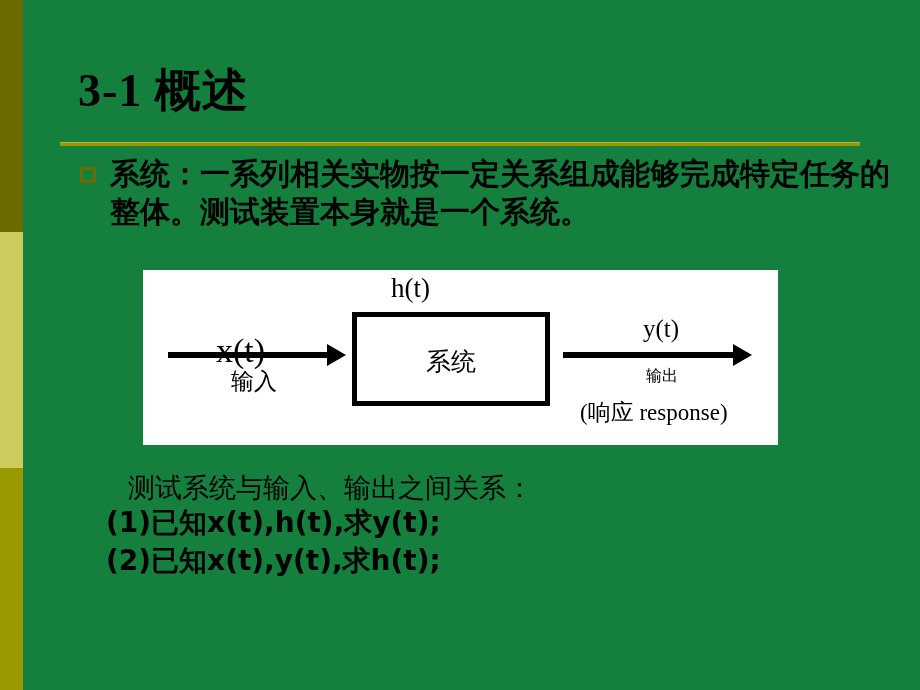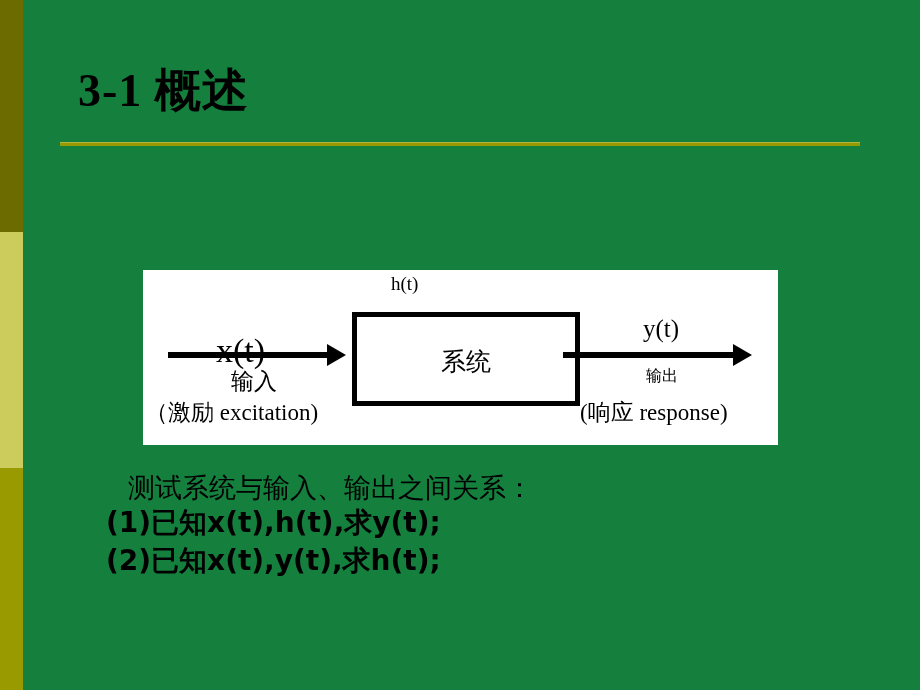--- a/index.html
+++ b/index.html
@@ -92,33 +92,33 @@
     width: 635px;
     height: 175px;
     background: #ffffff;
   }
   .dlabel {
     position: absolute;
     color: #000;
     font-family: "Liberation Serif", serif;
     white-space: nowrap;
   }
-  #lbl-ht  { left: 248px; top: 3px;   font-size: 19px; }
+  #lbl-ht  { left: 248px; top: 3px;   font-size: 27px; }
   #lbl-xt  { left: 28px;  top: 62px;  font-size: 34px; margin-left: 45px; }
   #lbl-yt  { left: 500px; top: 45px;  font-size: 25px; }
   #lbl-in  { left: 72px;  top: 96px;  font-size: 23px; margin-left: 16px; }
   #lbl-out { left: 503px; top: 96px;  font-size: 16px; }
   #lbl-exc { left: 2px;   top: 127px; font-size: 23px; }
   #lbl-res { left: 437px; top: 127px; font-size: 23px; }
 
   #sysbox {
     position: absolute;
     left: 209px;
     top: 42px;
-    width: 228px;
+    width: 198px;
     height: 94px;
     border: 5px solid #000;
     box-sizing: border-box;
     background: #fff;
   }
   #sysbox-label {
     position: absolute;
     width: 100%;
     top: 28px;
     text-align: center;
@@ -176,28 +176,31 @@
 
 <div id="slide">
 
   <div class="band" id="band-top"></div>
   <div class="band" id="band-mid"></div>
   <div class="band" id="band-bottom"></div>
 
   <div id="title">3-1 概述</div>
   <div id="title-rule"></div>
 
+  <div id="bullet-row">
+    <span id="bullet-marker"></span>
+    <div id="bullet-text">系统：一系列相关实物按一定关系组成能够完成特定任务的整体。测试装置本身就是一个系统。</div>
+  </div>
 
   <div id="diagram">
     <div class="dlabel" id="lbl-ht">h(t)</div>
     <div class="dlabel" id="lbl-xt">x(t)</div>
     <div class="dlabel" id="lbl-yt">y(t)</div>
     <div class="dlabel" id="lbl-in">输入</div>
     <div class="dlabel" id="lbl-out">输出</div>
-    <div class="dlabel" id="lbl-exc">（激励 excitation)</div>
     <div class="dlabel" id="lbl-res">(响应 response)</div>
 
     <div class="arrow-line" id="arrow-in-line"></div>
     <div class="arrow-head" id="arrow-in-head"></div>
 
     <div id="sysbox">
       <div id="sysbox-label">系统</div>
     </div>
 
     <div class="arrow-line" id="arrow-out-line"></div>

